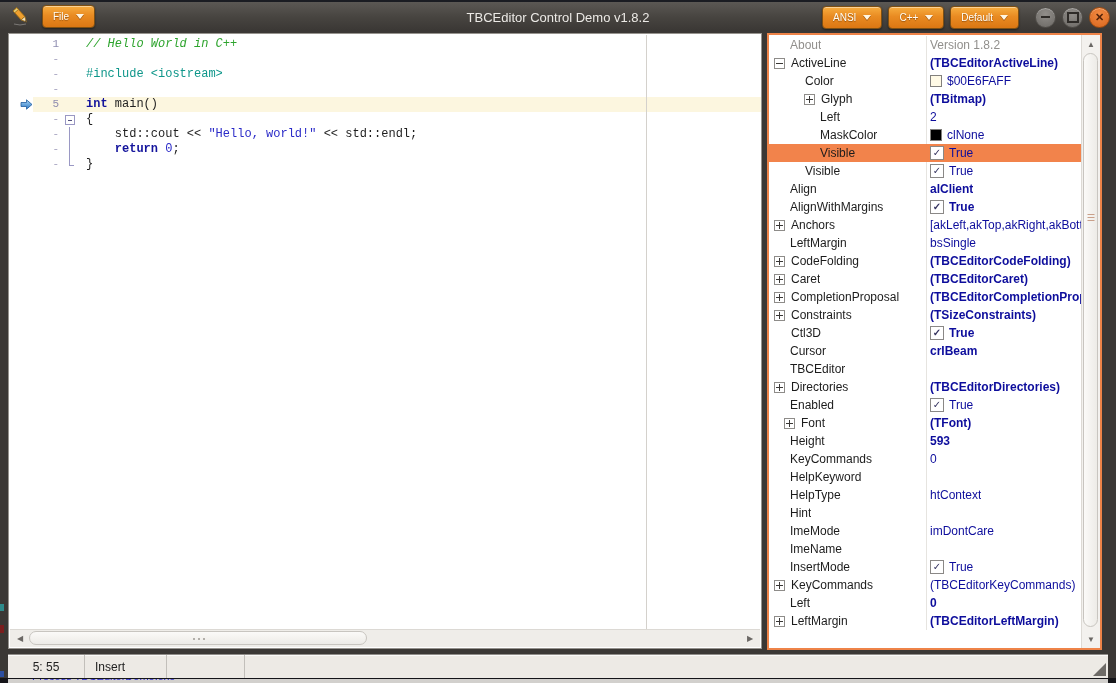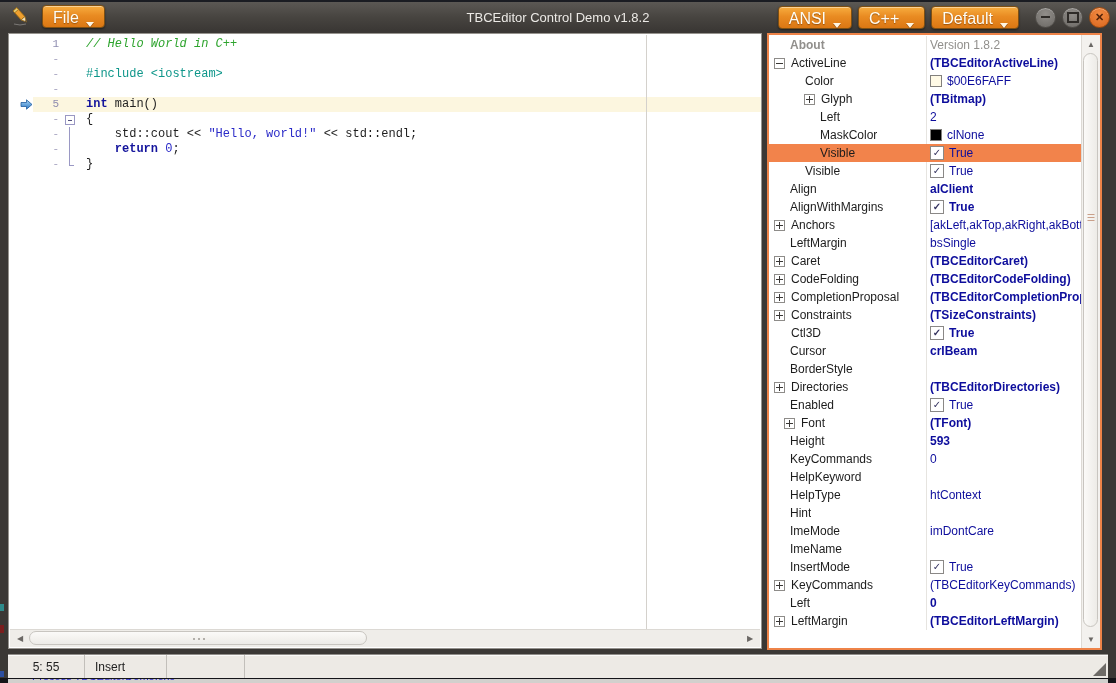--- a/index.html
+++ b/index.html
@@ -8,23 +8,23 @@
 
   
   .titlebar{position:absolute;left:0;top:0;width:1116px;height:30px;
     background:linear-gradient(#5B5854,#474440 55%,#3B3835);
     border-top:2px solid #1A1C22;box-sizing:border-box;
     display:flex;align-items:center;}
   .pencil{margin-left:10px;width:22px;height:22px;flex:none;}
   .obtn{height:23px;padding:0 10px;margin-left:6px;border:1px solid #7E4F12;
     border-radius:4px;background:linear-gradient(#F7AD3F,#E98B22 45%,#DB7713);
     box-shadow:inset 0 1px 0 rgba(255,255,255,.45),0 1px 2px rgba(0,0,0,.45);
-    color:#FFFDF4;font-size:16px;font-family:"Liberation Sans",sans-serif;
+    color:#FFFDF4;font-size:10px;font-family:"Liberation Sans",sans-serif;
     text-shadow:0 1px 1px rgba(95,45,0,.55);
-    display:inline-flex;align-items:flex-end;gap:7px;cursor:default;}
+    display:inline-flex;align-items:center;gap:7px;cursor:default;}
   .caret{width:0;height:0;border-left:4px solid transparent;
     border-right:4px solid transparent;border-top:5px solid #FFF6E2;
     filter:drop-shadow(0 1px 0 rgba(90,40,0,.5));}
   .title{position:absolute;left:50%;top:8px;transform:translateX(-50%);
     color:#ECEAE6;font-size:13px;white-space:nowrap;}
   .tb-right{position:absolute;right:6px;top:0;height:30px;display:flex;align-items:center;}
   .wbtn{width:21px;height:21px;border-radius:50%;margin-left:6px;flex:none;
     display:flex;align-items:center;justify-content:center;box-sizing:border-box;}
   .wbtn.minb,.wbtn.maxb{background:radial-gradient(circle at 50% 32%,#918E8A,#6B6864);
     border:1px solid #514E4A;box-shadow:inset 0 1px 0 rgba(255,255,255,.3);}
@@ -75,21 +75,21 @@
   
   .grid{position:absolute;left:767px;top:33px;width:335px;height:617px;
     background:#FFFFFF;border:2px solid #EE8348;box-sizing:border-box;}
   #grid-rows{position:absolute;left:0;top:1px;right:19px;}
   .grow{display:flex;height:18px;align-items:center;font-size:12px;}
   .grow.sel{background:#F2834B;}
   .g-name{width:158px;flex:none;box-sizing:border-box;display:flex;align-items:center;
     overflow:hidden;white-space:nowrap;color:#1C1C1C;border-right:1px solid #E6E4E0;height:100%;}
   .grow.sel .g-name{border-right-color:#F2834B;}
   .g-label{overflow:hidden;white-space:nowrap;}
-  .g-label.muted{color:#918F8C;font-weight:bold;}
+  .g-label.muted{color:#918F8C;}
   .expbox{position:relative;width:9px;height:9px;border:1px solid #8E8C89;background:#fff;
     margin-right:6px;flex:none;box-sizing:content-box;}
   .expbox::before{content:"";position:absolute;left:1px;right:1px;top:4px;height:1px;background:#3A3836;}
   .expbox.plus::after{content:"";position:absolute;top:1px;bottom:1px;left:4px;width:1px;background:#3A3836;}
   .exspacer{width:16px;flex:none;}
   .g-value{flex:1;padding-left:3px;display:flex;align-items:center;gap:5px;
     overflow:hidden;white-space:nowrap;color:#0D0D9C;}
   .g-value.v-bold{font-weight:bold;}
   .g-value.v-muted{color:#918F8C;font-weight:normal;}
   .vtext{overflow:hidden;white-space:nowrap;}
@@ -363,33 +363,33 @@
           <div class="exspacer"></div>
           <span class="g-label">LeftMargin</span>
         </div>
         <div class="g-value v-normal">
           <span class="vtext">bsSingle</span>
         </div>
       </div>
       <div class="grow">
         <div class="g-name" style="padding-left: 5px;">
           <div class="expbox plus"></div>
+          <span class="g-label">CodeFolding</span>
+        </div>
+        <div class="g-value v-bold">
+          <span class="vtext">(TBCEditorCodeFolding)</span>
+        </div>
+      </div>
+      <div class="grow">
+        <div class="g-name" style="padding-left: 5px;">
+          <div class="expbox plus"></div>
           <span class="g-label">Caret</span>
         </div>
         <div class="g-value v-bold">
           <span class="vtext">(TBCEditorCaret)</span>
-        </div>
-      </div>
-      <div class="grow">
-        <div class="g-name" style="padding-left: 5px;">
-          <div class="expbox plus"></div>
-          <span class="g-label">CodeFolding</span>
-        </div>
-        <div class="g-value v-bold">
-          <span class="vtext">(TBCEditorCodeFolding)</span>
         </div>
       </div>
       <div class="grow">
         <div class="g-name" style="padding-left: 5px;">
           <div class="expbox plus"></div>
           <span class="g-label">CompletionProposal</span>
         </div>
         <div class="g-value v-bold">
           <span class="vtext">(TBCEditorCompletionProposal)</span>
         </div>
@@ -418,21 +418,21 @@
           <div class="exspacer"></div>
           <span class="g-label">Cursor</span>
         </div>
         <div class="g-value v-bold">
           <span class="vtext">crIBeam</span>
         </div>
       </div>
       <div class="grow">
         <div class="g-name" style="padding-left: 5px;">
           <div class="exspacer"></div>
-          <span class="g-label">BorderStyle</span>
+          <span class="g-label">TBCEditor</span>
         </div>
         <div class="g-value v-normal">
           <span class="vtext"></span>
         </div>
       </div>
       <div class="grow">
         <div class="g-name" style="padding-left: 5px;">
           <div class="expbox plus"></div>
           <span class="g-label">Directories</span>
         </div>

